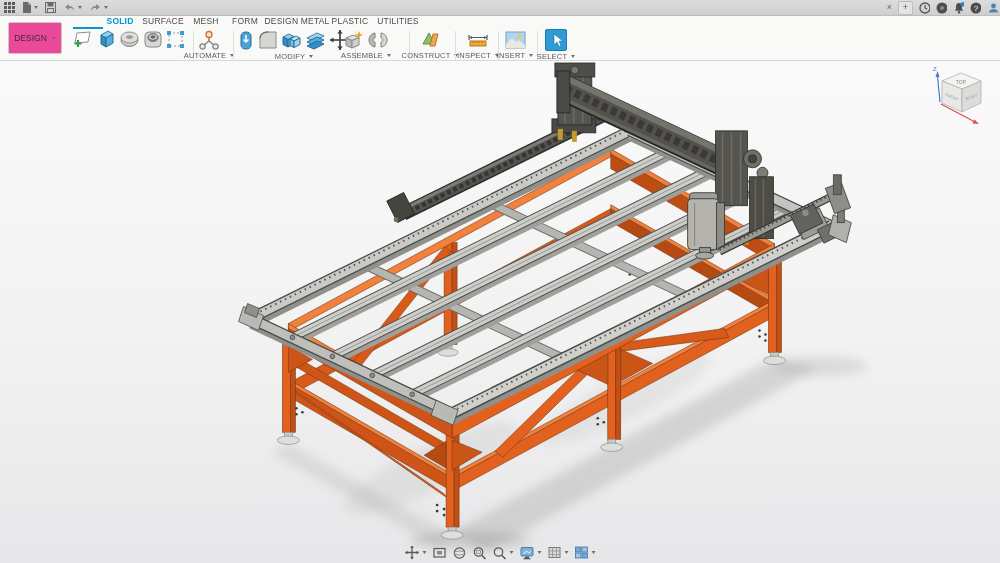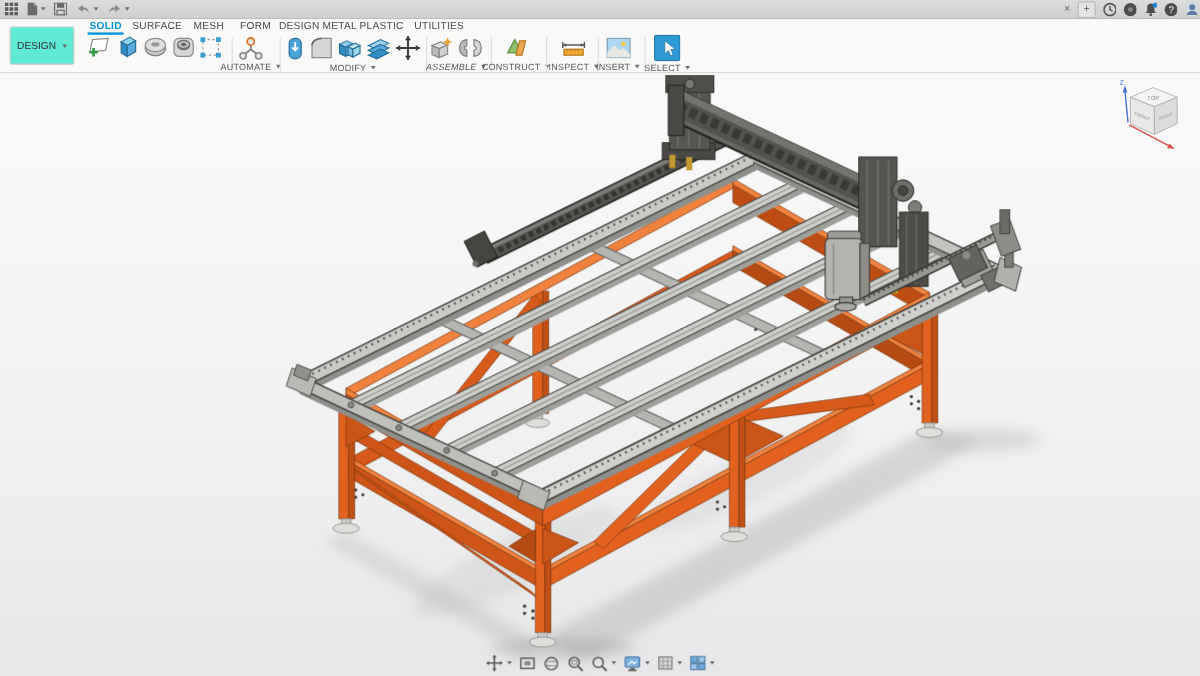--- a/index.html
+++ b/index.html
@@ -19,25 +19,25 @@
     border-radius:3px 3px 0 0;display:flex;align-items:center;justify-content:center;gap:4px;}
   .doc-tab span{font-size:9px;color:#3c3c3c;white-space:nowrap;}
   .tb-right{position:absolute;right:2px;top:0;height:15px;display:flex;align-items:center;gap:6px;}
   .round{width:11px;height:11px;border-radius:50%;display:flex;align-items:center;justify-content:center;}
   .close-x{font-size:9px;color:#666;line-height:1;}
   .newtab{width:13px;height:12px;background:#e4e4e4;border:1px solid #bdbdbd;border-radius:2px 2px 0 0;
     font-size:9px;color:#555;display:flex;align-items:center;justify-content:center;line-height:1;}
   
   .ribbon{position:absolute;left:0;top:16px;width:1000px;height:44px;background:#f9f9f8;
     border-bottom:1px solid #d7d7d7;}
-  .design-btn{position:absolute;left:8px;top:6px;width:52px;height:30px;background:#5eead4;
+  .design-btn{position:absolute;left:8px;top:6px;width:52px;height:30px;background:#ec4899;
     border:1px solid #c9c9c9;border-radius:2px;display:flex;align-items:center;justify-content:center;
     gap:3px;font-size:8.5px;color:#333;}
   .rtab{position:absolute;top:0px;transform:translateX(-50%);font-size:8.5px;color:#4a4a4a;
-    letter-spacing:.2px;white-space:nowrap;cursor:default;}
+    letter-spacing:.2px;white-space:nowrap;cursor:default;margin-left:32px;}
   .rtab.active{color:#0696d7;font-weight:bold;}
   .tab-underline{position:absolute;left:73px;top:11px;width:30px;height:2px;background:#0696d7;}
   .grp{position:absolute;top:13px;height:31px;display:flex;flex-direction:column;align-items:center;}
   .grp .icons{display:flex;align-items:center;gap:3px;height:22px;}
   .grp .glabel{font-size:7.5px;color:#5a5a5a;display:flex;align-items:center;gap:2px;margin-top:1px;
     letter-spacing:.2px;}
   .gdiv{position:absolute;top:15px;width:1px;height:38px;background:#dedede;}
   .micon{display:flex;align-items:center;justify-content:center;}
   
   .viewport{position:absolute;left:0;top:61px;width:1000px;height:502px;
@@ -254,21 +254,21 @@
           </svg>
       </span>
     </div>
     <div class="glabel">
         <span>MODIFY</span>
         <span class="caret small"></span>
       </div>
   </div>
   <div class="gdiv" style="left:355px"></div>
 
-  <div class="grp" style="left:357px;width:46px;font-style:italic;">
+  <div class="grp" style="left:343px;width:46px;">
     <div class="icons">
       <span class="micon">
         <svg width="21" height="20">
             <polygon points="3,8 10,5 16,7.5 9,10.5" fill="#e2e2e0" stroke="#8a8a88"></polygon>
             <polygon points="3,8 9,10.5 9,18 3,15.5" fill="#b9b9b7" stroke="#8a8a88"></polygon>
             <polygon points="9,10.5 16,7.5 16,15 9,18" fill="#cfcfcd" stroke="#8a8a88"></polygon>
             <path d="M16 1 L17.2 4 L20 5 L17.2 6 L16 9 L14.8 6 L12 5 L14.8 4 Z" fill="#f2a128"></path>
           </svg>
       </span>
       <span class="micon">

